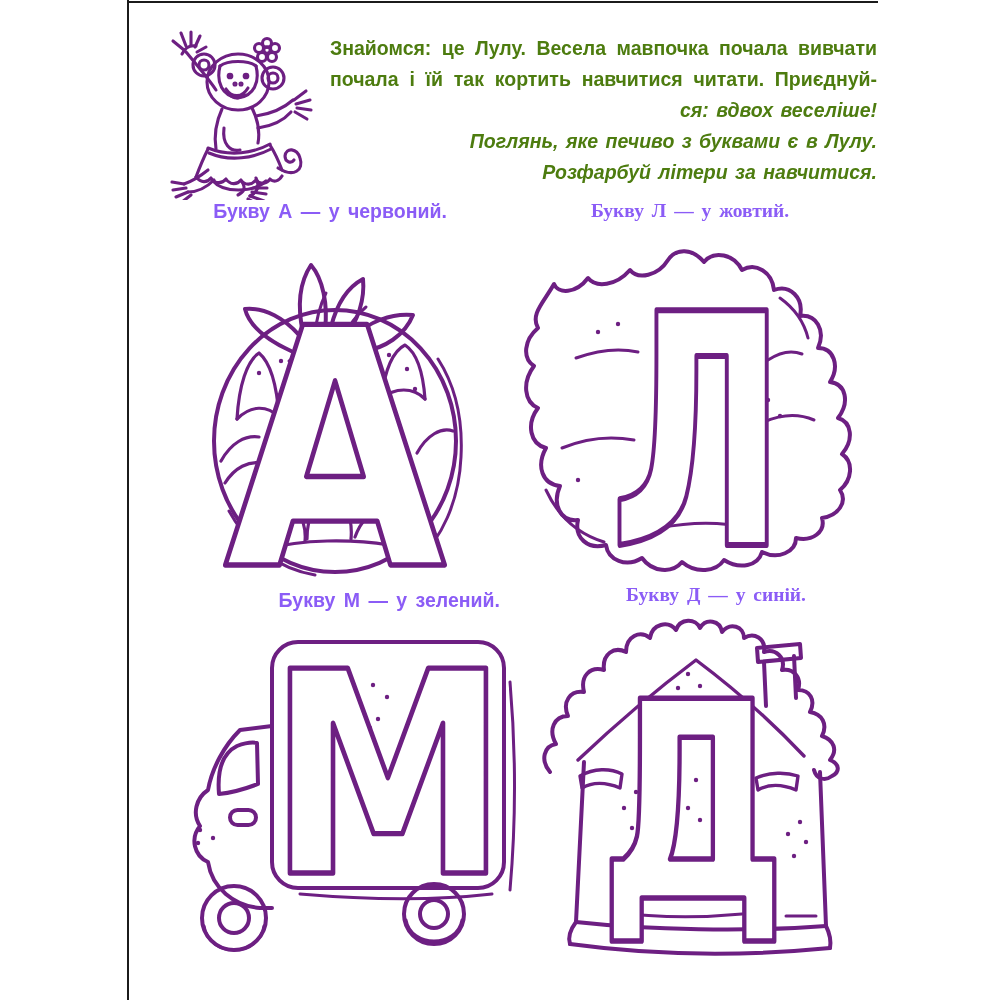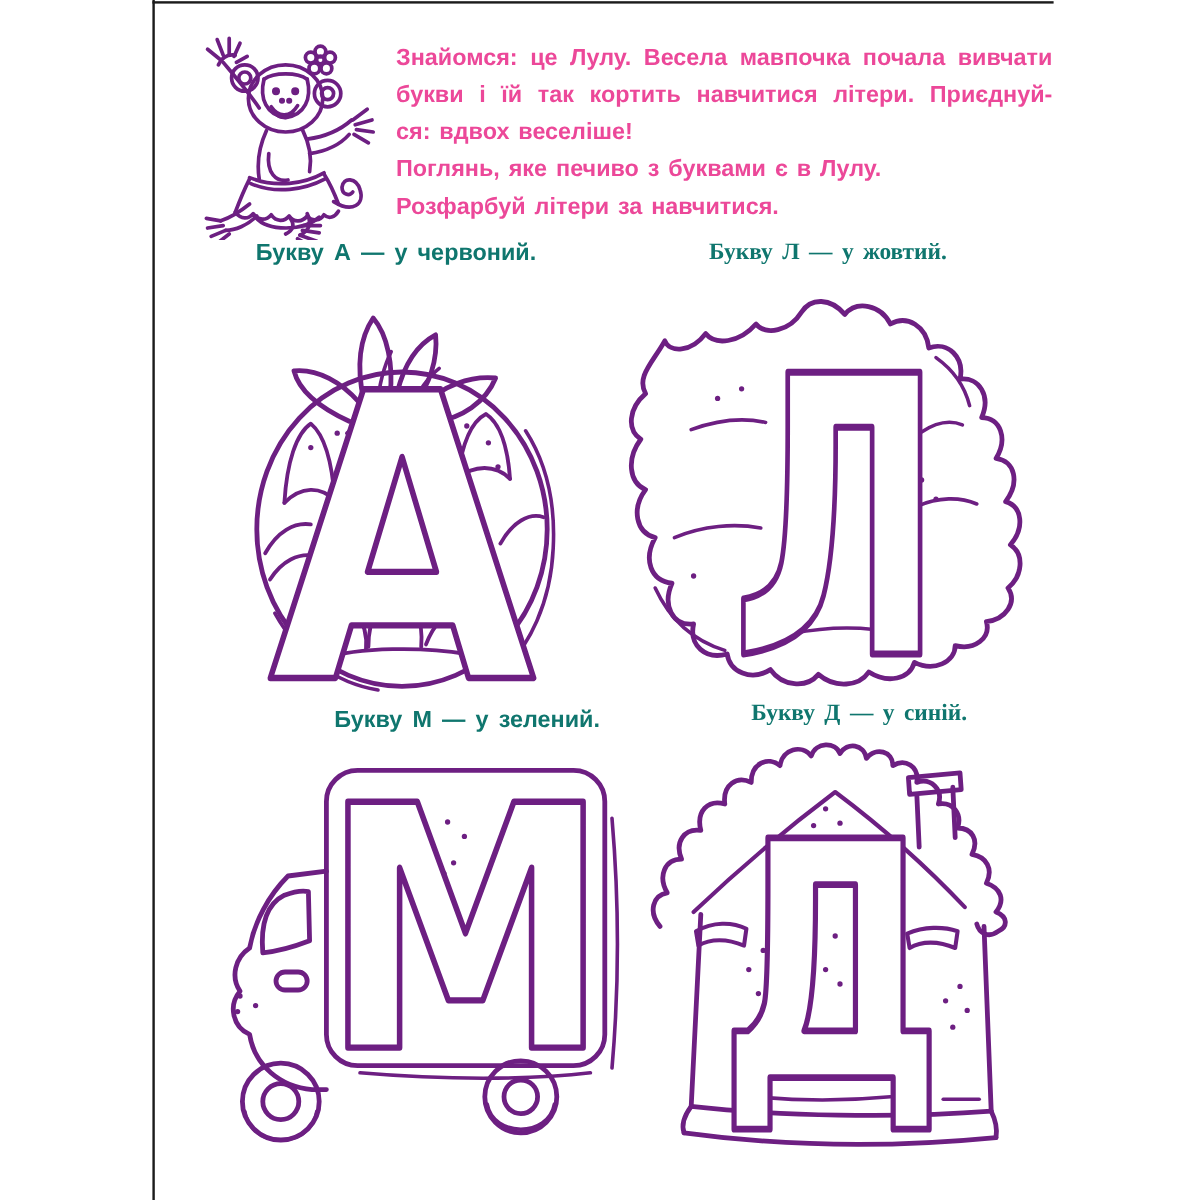--- a/index.html
+++ b/index.html
@@ -5,29 +5,29 @@
   html,body{margin:0;padding:0;background:#ffffff;}
   .page{
     position:relative;width:1000px;height:1000px;background:#ffffff;
     font-family:"Liberation Sans", sans-serif;overflow:hidden;
   }
   .border-left{position:absolute;left:127px;top:0;width:2px;height:1000px;background:#1b1b1b;}
   .border-top{position:absolute;left:127px;top:1px;width:751px;height:2px;background:#1b1b1b;}
 
   .intro{
     position:absolute;left:330px;top:33px;width:547px;
-    color:#ec4899;font-weight:bold;font-size:19.5px;line-height:31px;
+    color:#4d7c0f;font-weight:bold;font-size:19.5px;line-height:31px;
     word-spacing:2px;
   }
   .jline{text-align:justify;text-align-last:justify;}
-  .lline{text-align:left;}
+  .lline{text-align:right;font-style:italic;}
   .para2{}
 
   .caption{
-    position:absolute;color:#0f766e;font-weight:bold;font-size:19.5px;
+    position:absolute;color:#8b5cf6;font-weight:bold;font-size:19.5px;
     text-align:center;word-spacing:3px;white-space:nowrap;
   }
   #cap-a{left:170px;top:200px;width:320px;}
   #cap-l{left:540px;top:200px;width:300px;font-family:Liberation Serif, serif;}
   #cap-m{left:180px;top:589px;width:320px;text-align:right;}
   #cap-d{left:566px;top:584px;width:300px;font-family:Liberation Serif, serif;}
 
   .art{position:absolute;}
   #monkey{left:138px;top:20px;}
   #cookie-a{left:193px;top:243px;}
@@ -104,21 +104,21 @@
       <path d="M 104,162 C 108,168 106,172 100,175"></path>
       <path d="M 112,176 L 126,181 M 114,172 L 128,174 M 115,168 L 129,168 M 110,179 L 122,186"></path>
 
       <path d="M 140,148 C 156,158 166,150 162,138 C 159,128 148,127 147,136 C 147,142 153,144 156,140"></path>
     </g>
   </svg>
 
   <div class="intro">
     <div>
       <div class="jline">Знайомся: це Лулу. Весела мавпочка почала вивчати</div>
-      <div class="jline">букви і їй так кортить навчитися літери. Приєднуй-</div>
+      <div class="jline">почала і їй так кортить навчитися читати. Приєднуй-</div>
       <div class="lline">ся: вдвох веселіше!</div>
     </div>
     <div class="para2">
       <div class="lline">Поглянь, яке печиво з буквами є в Лулу.</div>
       <div class="lline">Розфарбуй літери за навчитися.</div>
     </div>
   </div>
 
   <div id="cap-a" class="caption">Букву А — у червоний.</div>
   <div id="cap-l" class="caption">Букву Л — у жовтий.</div>

